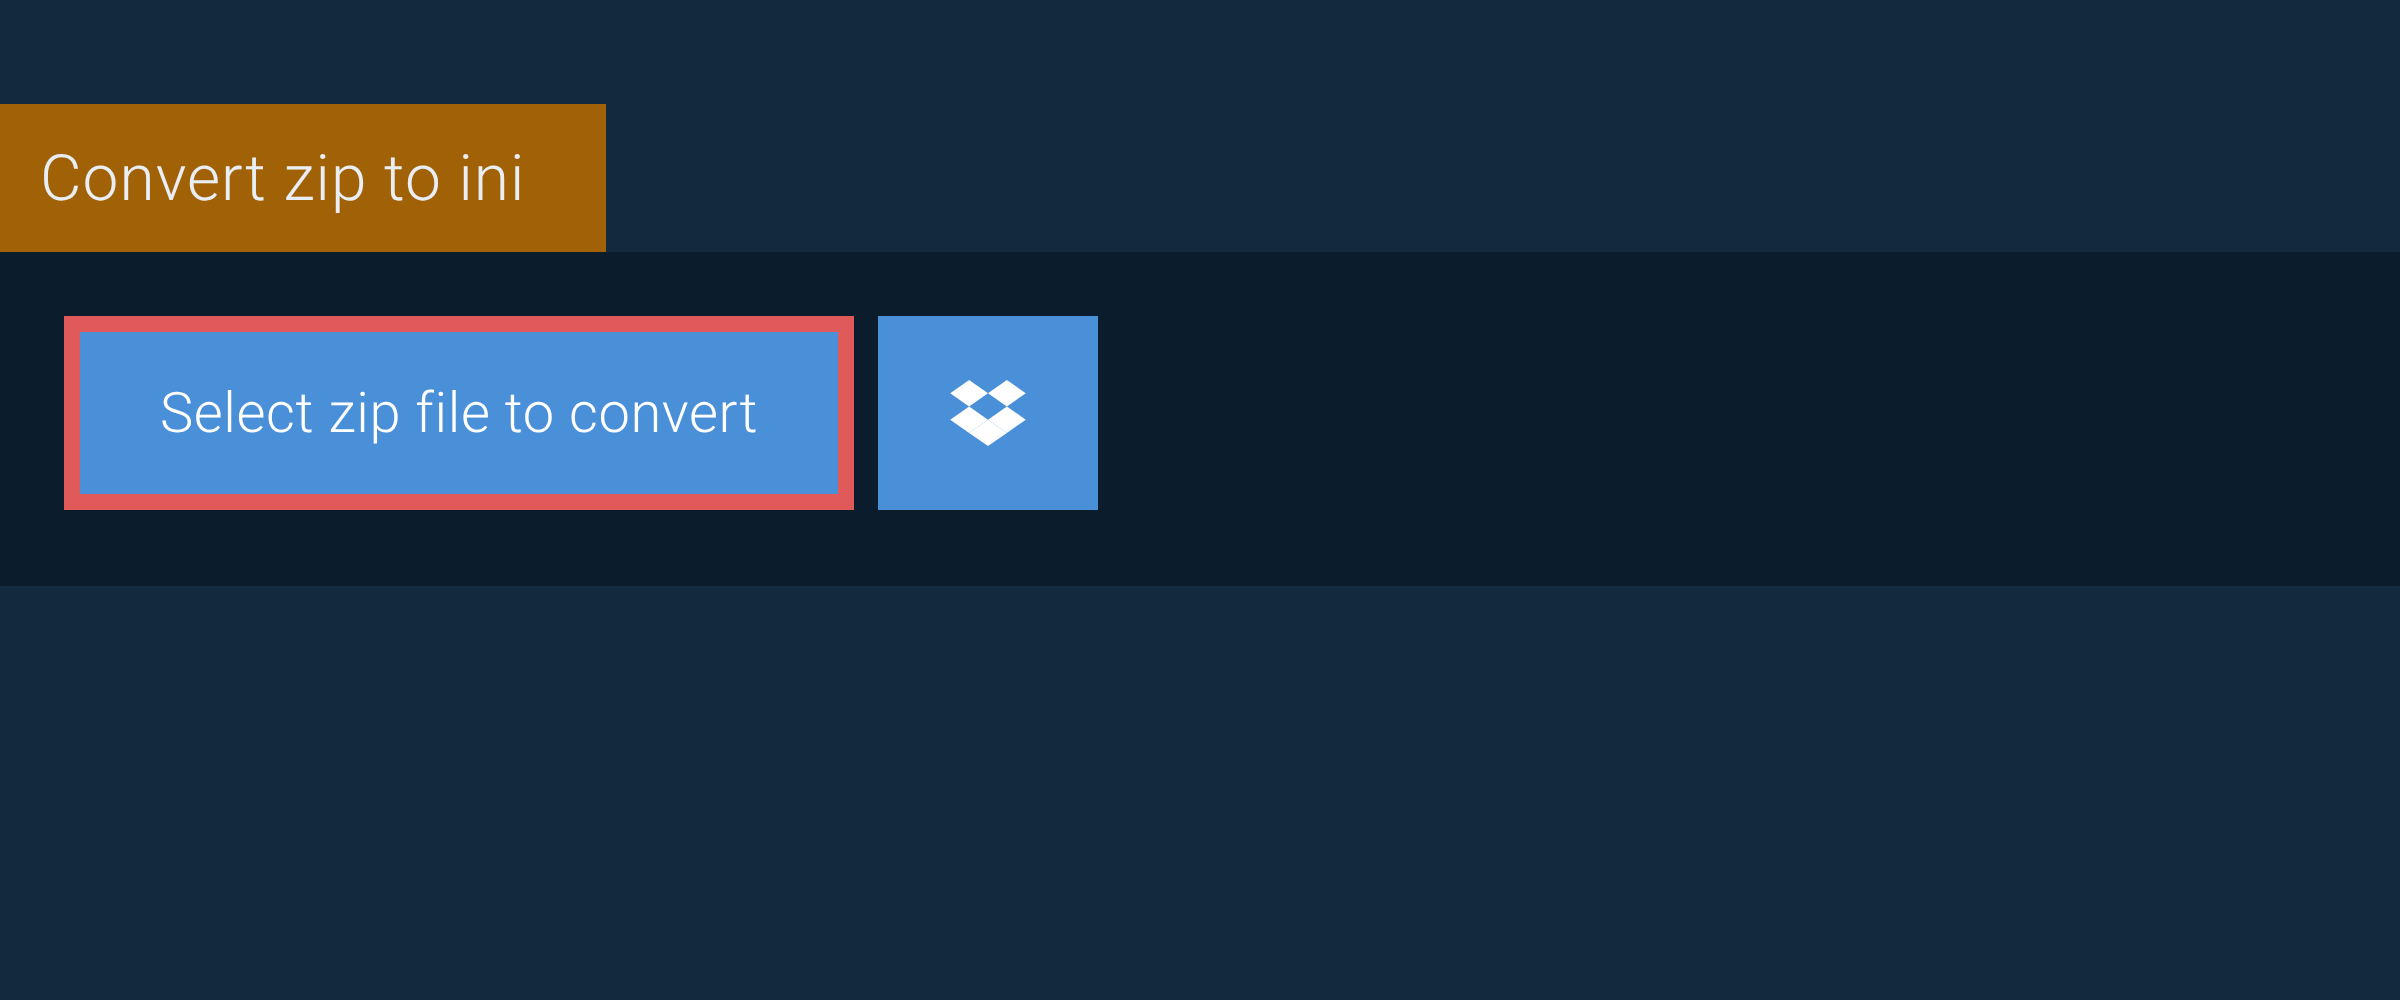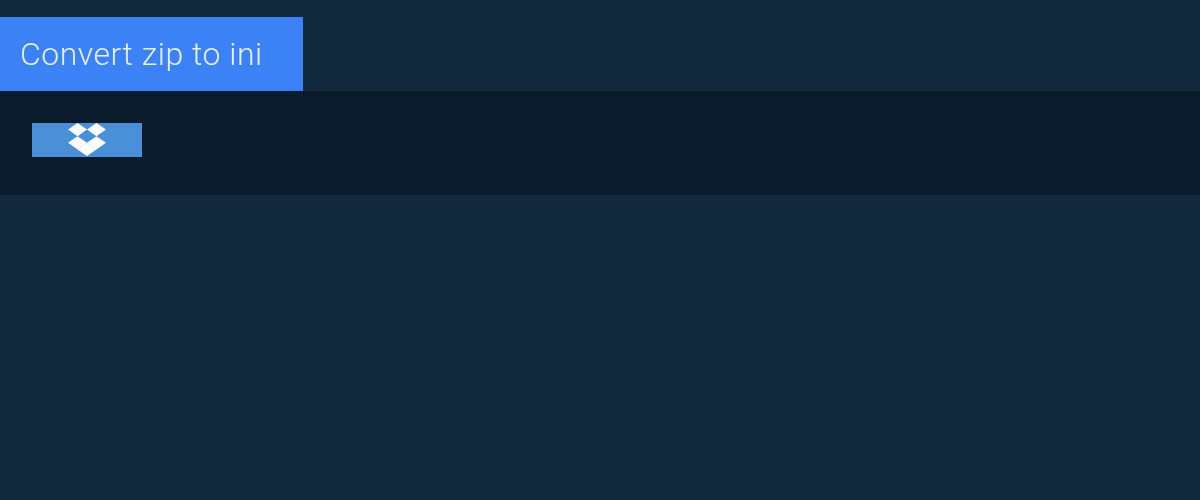--- a/index.html
+++ b/index.html
@@ -9,23 +9,23 @@
     }
     body {
       width: 1200px;
       height: 500px;
       background: #13293d;
       font-family: -apple-system, BlinkMacSystemFont, "Segoe UI", Roboto, "Helvetica Neue", Arial, sans-serif;
       overflow: hidden;
     }
     .tab-container {
       display: inline-block;
-      background: #3b82f6;
+      background: #a16207;
       padding: 18px 40px 18px 20px;
-      margin-top: 17px;
+      margin-top: 52px;
       margin-left: 0;
     }
     .tab-title {
       color: #e8eef3;
       font-size: 32px;
       font-weight: 300;
       letter-spacing: 0.5px;
     }
     .panel {
       background: #0b1c2c;
@@ -67,20 +67,23 @@
 <body>
 
 
 
 <div class="tab-container">
   <div class="tab-title">Convert zip to ini</div>
 </div>
 
 <div class="panel">
   <div class="button-row">
+    <div class="select-button">
+      <span>Select zip file to convert</span>
+    </div>
     <div class="dropbox-button">
       <svg class="dropbox-icon" viewBox="0 0 40 36" fill="#ffffff">
         <path d="M10 0 L20 7 L10 14 L0 7 Z"></path>
         <path d="M30 0 L40 7 L30 14 L20 7 Z"></path>
         <path d="M10 14 L20 21 L10 28 L0 21 Z"></path>
         <path d="M30 14 L40 21 L30 28 L20 21 Z"></path>
         <path d="M10 30 L20 23 L30 30 L20 37 Z" transform="translate(0,-2)"></path>
       </svg>
     </div>
   </div>

